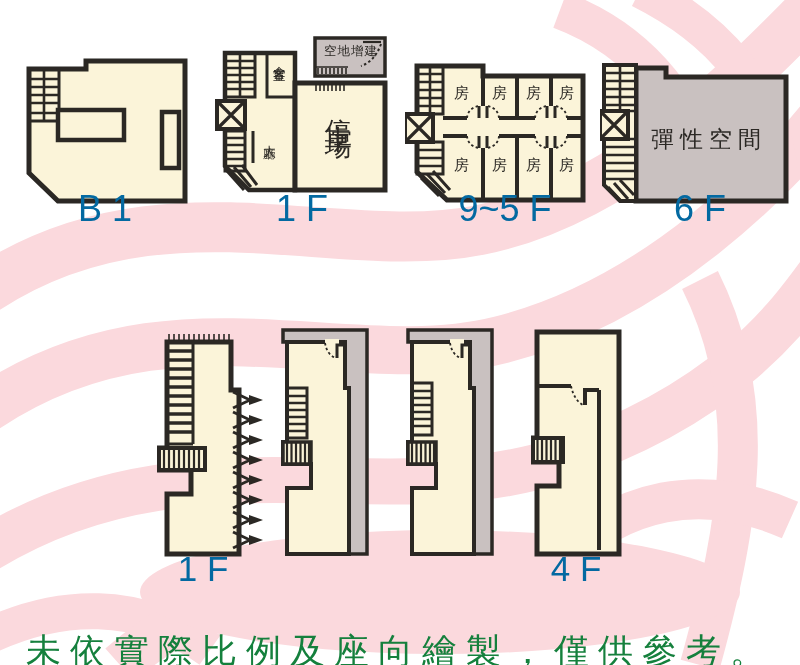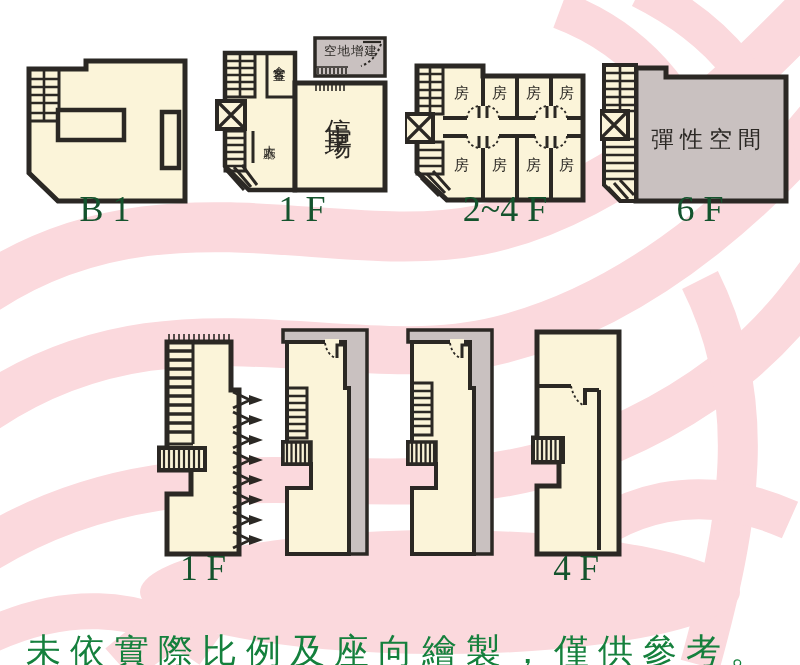--- a/index.html
+++ b/index.html
@@ -9,22 +9,22 @@
   }
   .watermark{position:absolute;left:0;top:0;z-index:0;pointer-events:none;}
   .plan{position:absolute;z-index:1;margin-top:20px;}
   .plan svg{display:block;}
   .roomtxt{
     position:absolute;color:#2b2824;line-height:1.05;z-index:2;
     font-family:"DejaVu Sans",sans-serif;white-space:nowrap;
   }
   .vtext{writing-mode:vertical-rl;text-orientation:upright;}
   .floor-label{
-    position:absolute;z-index:1;color:#14532d;white-space:nowrap;
-    transform:translateX(-50%);font-family:Liberation Serif, serif;
+    position:absolute;z-index:1;color:#0369a1;white-space:nowrap;
+    transform:translateX(-50%);font-family:Liberation Sans, sans-serif;
   }
   .toplabel{top:188px;font-size:36px;}
   .botlabel{top:549px;font-size:35px;}
   .footer-note{
     position:absolute;left:0;right:0;top:628px;z-index:1;text-align:center;
     font-family:"DejaVu Serif",serif;font-size:35px;letter-spacing:9px;
     color:#15803d;white-space:nowrap;
   }
 </style>
 </head>
@@ -124,21 +124,21 @@
       <rect x="0" y="58" width="28" height="28" fill="#FBF4D9" stroke="#2B2824" stroke-width="4"></rect>
       <path d="M0,58 L28,86 M28,58 L0,86" stroke="#2B2824" stroke-width="3.2" fill="none"></path>
       <path d="M4,86 H36 M4,94 H36 M4,102 H36 M4,110 H36 M4,118 H36 M4,126 H36" stroke="#2B2824" stroke-width="2.6" fill="none"></path>
       <path d="M8,134 L22,149 M14,130 L28,146 M20,127 L34,142" stroke="#2B2824" stroke-width="3" fill="none"></path>
     </svg>
     <span class="roomtxt" style="left:36px;top:74px;width:146px;font-size:23px;letter-spacing:6px;text-align:center">彈性空間</span>
   </div>
 
   <div class="floor-label toplabel" style="left:105px">B 1</div>
   <div class="floor-label toplabel" style="left:302px">1 F</div>
-  <div class="floor-label toplabel" style="left:505px">2~4 F</div>
+  <div class="floor-label toplabel" style="left:505px">9~5 F</div>
   <div class="floor-label toplabel" style="left:700px">6 F</div>
 
   <div class="plan" style="left:157px;top:312px;width:130px;height:235px">
     <svg width="130" height="235" viewBox="0 0 130 235">
       <path d="M10,10 H74 V58 H82 V222 H10 V162 H34 V138 H2 V116 H10 Z" fill="#FBF4D9" stroke="#2B2824" stroke-width="5"></path>
       <g stroke="#2B2824" stroke-width="1.6">
         <path d="M12,9 V2 M17,9 V2 M22,9 V2 M27,9 V2 M32,9 V2 M37,9 V2 M42,9 V2 M47,9 V2 M52,9 V2 M57,9 V2 M62,9 V2 M67,9 V2 M72,9 V2"></path>
       </g>
       <path d="M36,10 V112 M10,112 H36" stroke="#2B2824" stroke-width="3" fill="none"></path>
       <path d="M10,19 H36 M10,28 H36 M10,37 H36 M10,46 H36 M10,55 H36 M10,64 H36 M10,73 H36 M10,82 H36 M10,91 H36 M10,100 H36" stroke="#2B2824" stroke-width="3.4" fill="none"></path>

